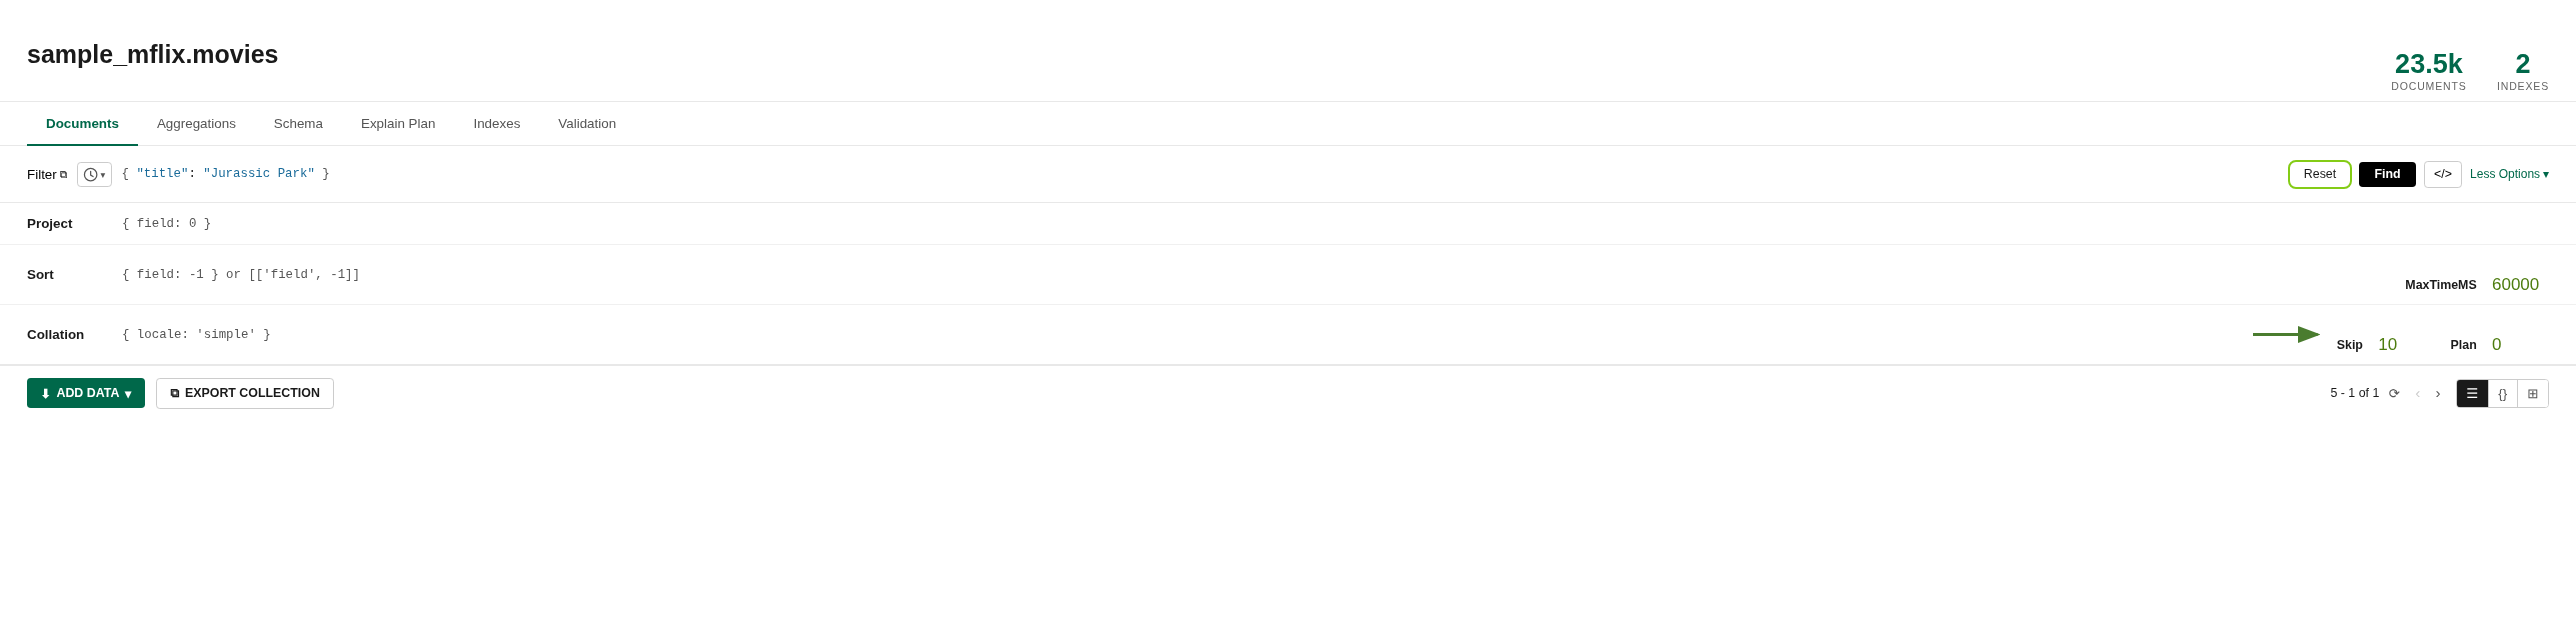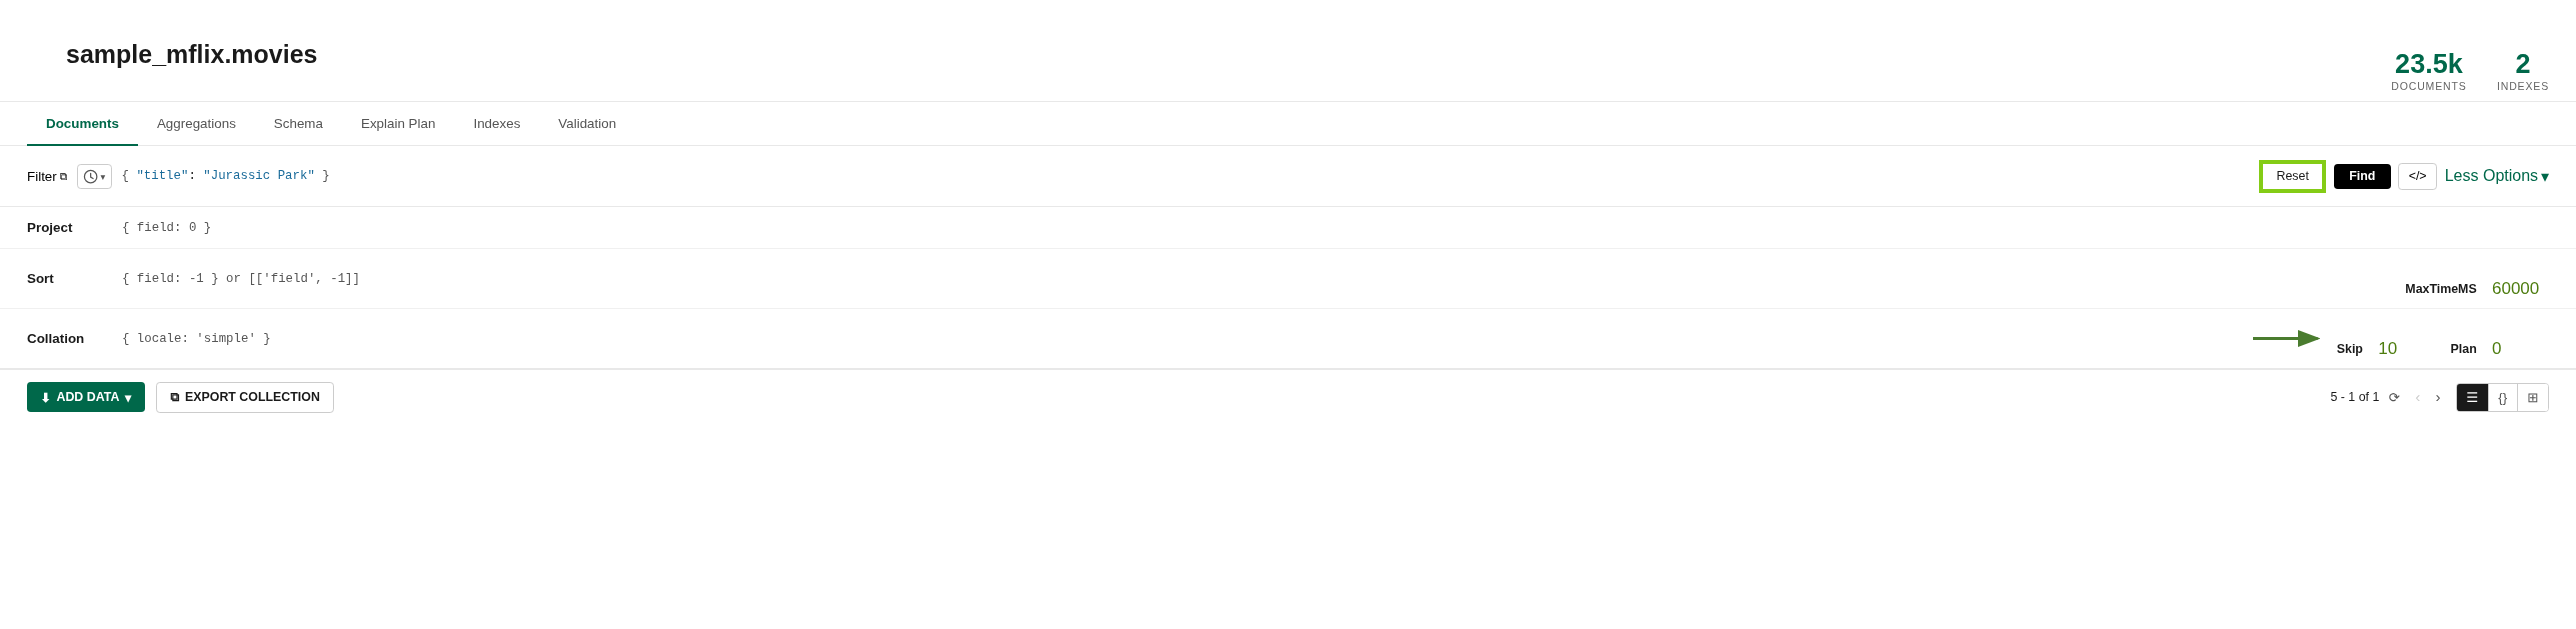--- a/index.html
+++ b/index.html
@@ -15,21 +15,20 @@
       align-items: center;
       justify-content: space-between;
       padding: 17px 27px 9.5px 27px;
       border-bottom: 1px solid #e8e8e8;
     }
 
     .collection-title {
       font-size: 25px;
       font-weight: 400;
       color: #1a1a1a;
-      margin-left: 39px;
     }
 
     .collection-title span {
       font-weight: 700;
     }
 
     .stats {
       display: flex;
       gap: 30.5px;
       align-items: flex-start;
@@ -135,23 +134,23 @@
     .filter-code .val { color: #1a6b9a; }
 
     .toolbar-right {
       display: flex;
       align-items: center;
       gap: 7.6px;
       margin-left: auto;
     }
 
     .btn-reset {
-      border: 4px solid #84cc16;
-      background: #fff;
-      border-radius: 0;
+      border: 2px solid #84cc16;
+      background: #fff;
+      border-radius: 8px;
       padding: 5.7px 13.4px;
       cursor: pointer;
       font-size: 12.4px;
       color: #1a1a1a;
     }
 
     .btn-find {
       border: none;
       background: #000000;
       color: #fff;
@@ -166,21 +165,21 @@
       border: 1px solid #ccc;
       background: #fff;
       border-radius: 3.8px;
       padding: 5.7px 9.5px;
       cursor: pointer;
       font-size: 12.4px;
     }
 
     .less-options {
       color: #00684a;
-      font-size: 16px;
+      font-size: 12px;
       cursor: pointer;
       display: flex;
       align-items: center;
       gap: 2.9px;
       white-space: nowrap;
     }
 
     .options-rows {
       border-bottom: 1px solid #e8e8e8;
     }

